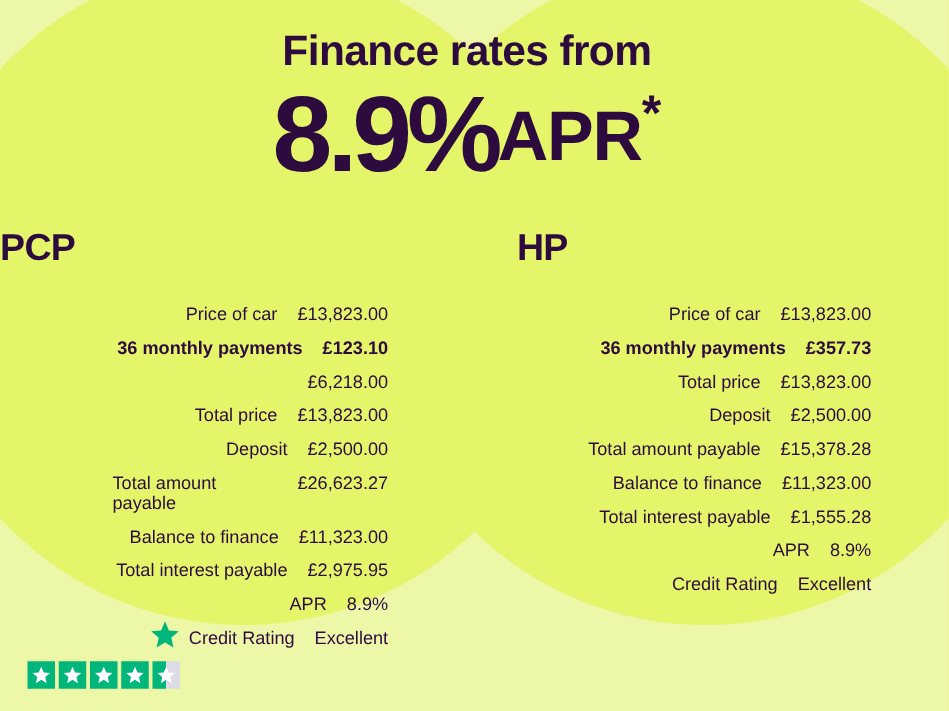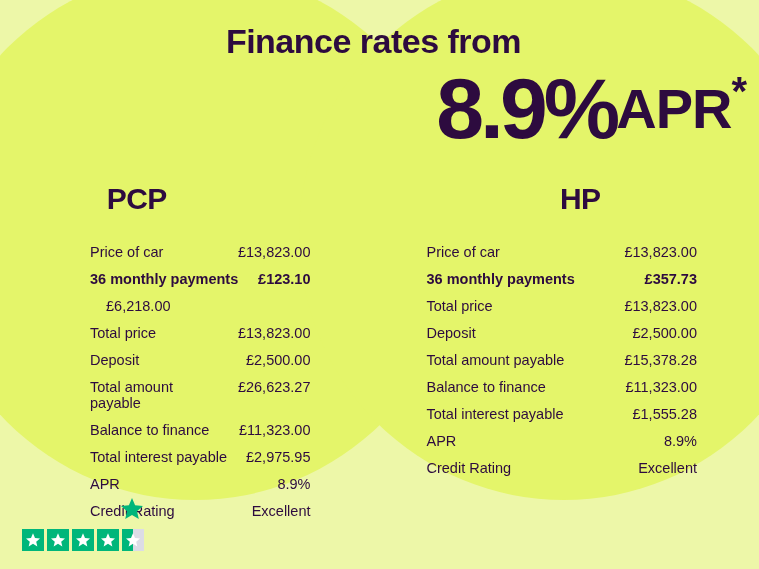--- a/index.html
+++ b/index.html
@@ -34,21 +34,21 @@
 
   .headline {
     text-align: center;
     font-size: 34px;
     font-weight: bold;
     letter-spacing: -0.5px;
     padding-top: 22px;
     color: #2d0b3f;
   }
   .bigrate {
-    text-align: right;
+    text-align: center;
     margin-top: -2px;
     white-space: nowrap;
     color: #2d0b3f;
   }
   .bigrate .num {
     font-size: 86px;
     font-weight: bold;
     letter-spacing: -4px;
     vertical-align: middle;
   }
@@ -68,38 +68,38 @@
 
   .columns {
     display: flex;
     margin-top: 24px;
   }
   .col {
     width: 50%;
     padding: 0 0 0 0;
   }
   .col-title {
-    text-align: center;
+    text-align: left;
     font-size: 30px;
     font-weight: bold;
     letter-spacing: -0.5px;
     margin-bottom: 22px;
   }
   .col-left  .col-title { padding-right: 100px; }
   .col-right .col-title { padding-left: 40px; }
 
   .table {
     font-size: 14.5px;
   }
   .col-left  .table { margin: 0 63px 0 90px; }
   .col-right .table { margin: 0 50px 0 53px; }
 
   .row {
     display: flex;
-    justify-content: space-between;
+    justify-content: flex-end;
     align-items: baseline;
     padding: 5.5px 0;
   }
   .row .label { text-align: left; }
   .row .value { text-align: right; margin-left: 16px; }
   .row.bold .label, .row.bold .value { font-weight: bold; }
 
   .footer {
     position: absolute;
     left: 0; bottom: 0;

